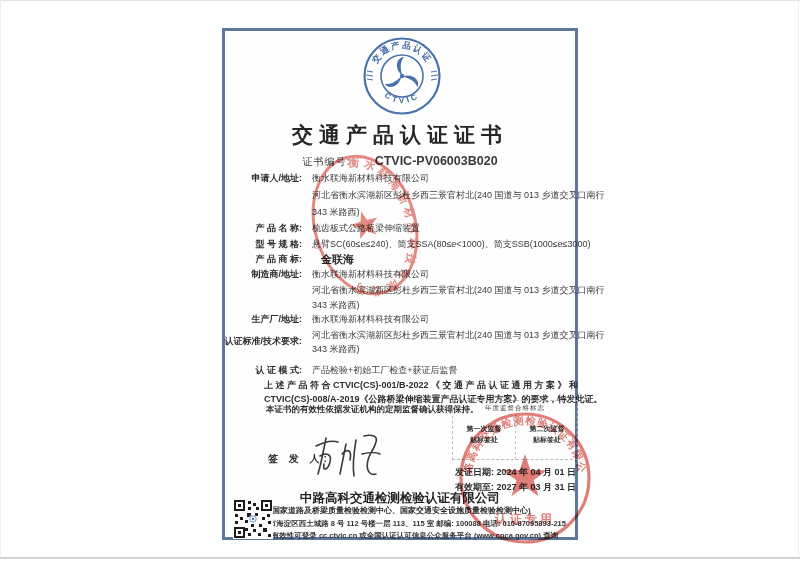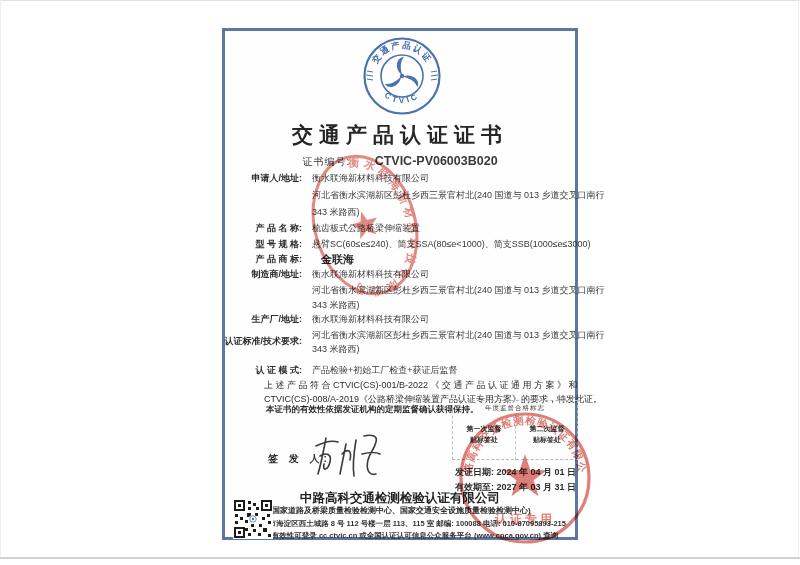--- a/index.html
+++ b/index.html
@@ -18,21 +18,21 @@
   .title { position:absolute; left:0; top:90px; width:100%; text-align:center;
            font-size:21px; font-weight:bold; letter-spacing:6px; color:#262626; white-space:nowrap; }
   .certno { position:absolute; left:0; top:120px; width:100%; text-align:center; color:#3a3a3a; white-space:nowrap; }
   .certno .cl { font-size:10px; font-weight:normal; letter-spacing:1px; }
   .certno .cn { font-size:12.5px; font-weight:bold;margin-left:20px; }
 
   .lbl { position:absolute; right:273px; white-space:nowrap; font-size:9px; font-weight:bold; color:#2c2c2c; }
   .val { position:absolute; left:87px; white-space:nowrap; font-size:9px; color:#3a3a3a; }
   .val.big { font-size:11px; font-weight:bold; color:#2c2c2c;margin-left:9px; }
 
-  .stmt { position:absolute; left:39px; width:305px; font-size:9px; font-weight:normal; color:#2c2c2c; white-space:nowrap; }
+  .stmt { position:absolute; left:39px; width:305px; font-size:9px; font-weight:bold; color:#2c2c2c; white-space:nowrap; }
   .note { position:absolute; left:41px; font-size:8.5px; font-weight:bold; color:#2c2c2c; white-space:nowrap; }
 
   .sup-table { position:absolute; left:227px; top:369px; width:126px; height:60px;
                border:1px dashed #b9b9b9; background:rgba(255,255,255,0.0); }
   .sup-head { position:absolute; left:0; top:3px; width:100%; text-align:center; font-size:6.5px; color:#444; letter-spacing:1px; }
   .sup-div { position:absolute; left:62px; top:14px; width:1px; height:45px; border-left:1px dashed #c4c4c4; }
   .sup-cell { position:absolute; top:22px; width:62px; text-align:center; font-size:7px; font-weight:bold; color:#333; line-height:11px; }
   .sup-cell.c1 { left:0; } .sup-cell.c2 { left:63px; }
 
   .signer { position:absolute; left:43px; top:421px; font-size:10px; font-weight:bold; letter-spacing:4px; color:#2c2c2c; white-space:nowrap; }

